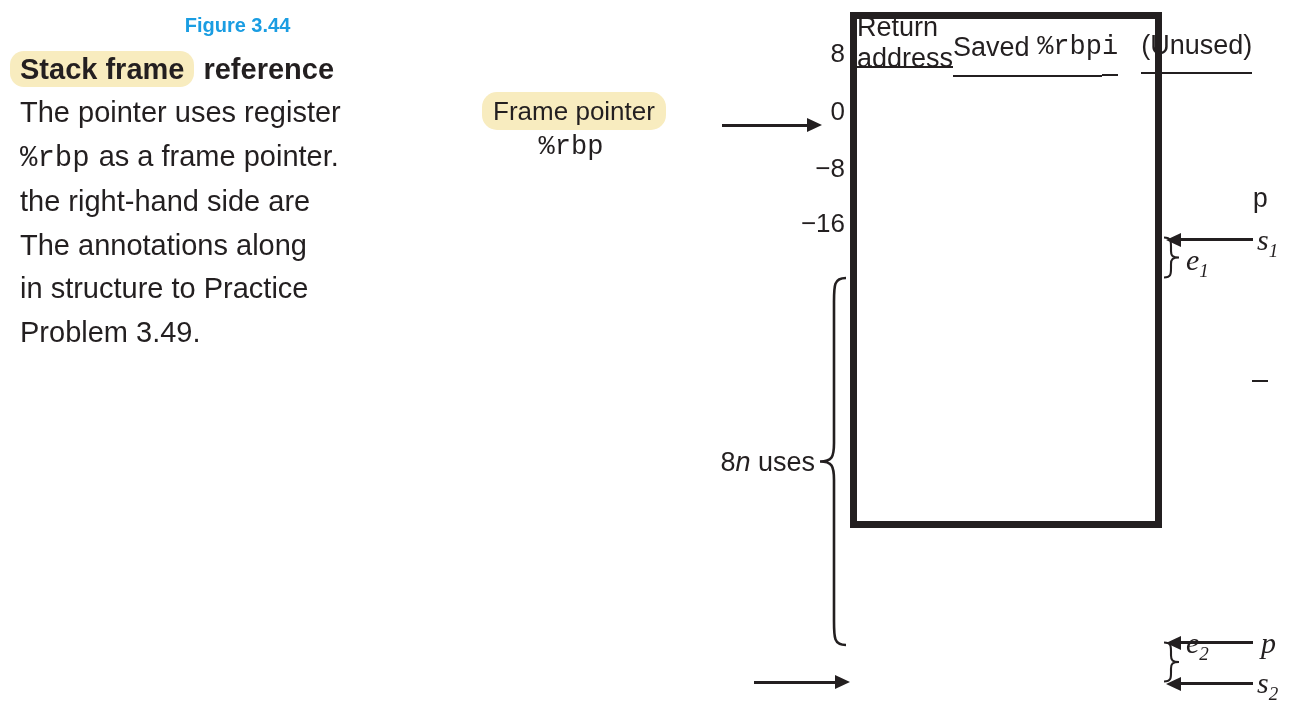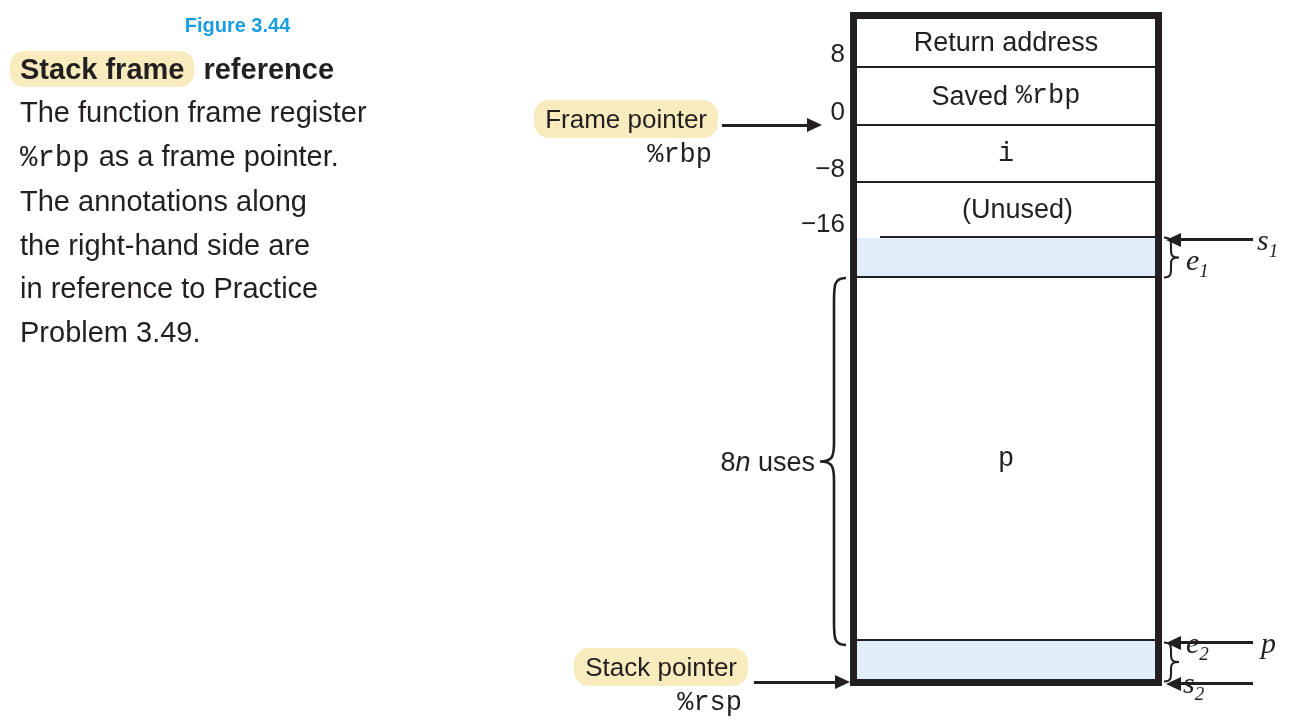--- a/index.html
+++ b/index.html
@@ -8,23 +8,23 @@
 
   
   .caption{position:absolute;left:20px;top:4px;width:435px;line-height:43.5px;font-size:29px;}
   .fig-label{color:#1a9de2;font-weight:bold;font-size:20px;text-align:center;}
   .cap-bold{font-weight:bold;}
   .hl{background:#f8ecbf;border-radius:14px;padding:2px 10px;margin-left:-10px;}
   .mono{font-family:"Liberation Mono",monospace;}
   .sp{margin-left:9px;}
 
   
-  .stack{position:absolute;left:850px;top:12px;width:312px;height:674px;
+  .stack{position:absolute;left:850px;top:12px;width:312px;height:516px;
          border:7px solid #231f20;box-sizing:border-box;background:#fff;
-         display:flex;flex-direction:column;}
+         display:flex;flex-direction:row;}
   .row{display:flex;align-items:center;justify-content:center;font-size:27px;
        border-bottom:2px solid #231f20;box-sizing:border-box;}
   .r1{height:49px;} .r2{height:58px;} .r3{height:57px;} .r4{height:55px;margin-left:23px;}
   .r5{height:40px;} .r6{height:363px;} .r7{flex:1;border-bottom:none;}
   .shaded{background:#dfeef8;}
 
   
   .off{position:absolute;left:775px;width:70px;text-align:right;font-size:26px;line-height:30px;height:30px;}
 
   
@@ -50,25 +50,25 @@
   .brace{position:absolute;}
 </style>
 </head>
 <body>
 
 <div id="canvas">
 
   <div class="caption">
     <div class="fig-label">Figure 3.44</div>
     <div class="cap-bold"><span class="hl">Stack frame</span><span class="sp">reference</span></div>
-    <div>The function frame register</div>
+    <div>The pointer uses register</div>
     <div><span class="mono">%rbp</span><span class="sp">as a frame pointer.</span></div>
+    <div>the right-hand side are</div>
     <div>The annotations along</div>
-    <div>the right-hand side are</div>
-    <div>in reference to Practice</div>
+    <div>in structure to Practice</div>
     <div>Problem 3.49.</div>
   </div>
 
   <div class="stack">
     <div class="row r1">
         <span>Return address</span>
       </div>
     <div class="row r2"><span>Saved</span>&nbsp;<span class="mono">%rbp</span></div>
     <div class="row r3 mono">
         <span>i</span>
@@ -81,31 +81,27 @@
         <span>p</span>
       </div>
     <div class="row r7 shaded"></div>
   </div>
 
   <div class="off" style="top:38px;">8</div>
   <div class="off" style="top:96px;">0</div>
   <div class="off" style="top:153px;">−8</div>
   <div class="off" style="top:208px;">−16</div>
 
-  <div class="ptr" style="left:430px;top:100px;width:288px;">
+  <div class="ptr" style="left:430px;top:92px;width:288px;text-align:center;">
     <span class="pill">Frame pointer</span>
     <div class="reg">%rbp</div>
   </div>
   <div class="aline" style="left:722px;top:124px;width:86px;"></div>
   <div class="ahead-r" style="left:807px;top:118px;"></div>
 
-  <div class="ptr" style="left:460px;top:648px;width:288px;">
-    <span class="pill">Stack pointer</span>
-    <div class="reg">%rsp</div>
-  </div>
   <div class="aline" style="left:754px;top:681px;width:82px;"></div>
   <div class="ahead-r" style="left:835px;top:675px;"></div>
 
   <div class="size-label"><span>8</span><span class="it">n</span>&nbsp;<span>uses</span></div>
   <svg class="brace" style="left:818px;top:276px;" width="30" height="371" viewBox="0 0 30 371">
     <path d="M28,2 C16,2 16,9 16,26 L16,167 C16,181 14,185.5 2,185.5 C14,185.5 16,190 16,204 L16,345 C16,362 16,369 28,369" fill="none" stroke="#231f20" stroke-width="2.6"></path>
   </svg>
 
   <div class="ahead-l" style="left:1166px;top:233px;"></div>
   <div class="aline" style="left:1181px;top:238px;width:72px;"></div>
@@ -120,15 +116,15 @@
   <div class="aline" style="left:1181px;top:641px;width:72px;"></div>
   <div class="mth" style="left:1261px;top:627px;"><span>p</span><sub></sub></div>
 
   <svg class="brace" style="left:1162px;top:641px;" width="19" height="42" viewBox="0 0 19 42">
     <path d="M2,1.5 C9,1.5 9,5 9,10.5 L9,14.5 C9,19 10.5,21 17,21 C10.5,21 9,23 9,27.5 L9,31.5 C9,37 9,40.5 2,40.5" fill="none" stroke="#231f20" stroke-width="2.1"></path>
   </svg>
   <div class="mth" style="left:1186px;top:627px;"><span>e</span><sub>2</sub></div>
 
   <div class="ahead-l" style="left:1166px;top:677px;"></div>
   <div class="aline" style="left:1181px;top:682px;width:72px;"></div>
-  <div class="mth" style="left:1183px;top:667px;"><span>s</span><sub>2</sub></div>
+  <div class="mth" style="left:1257px;top:667px;"><span>s</span><sub>2</sub></div>
 
 </div>
 
 </body></html>

